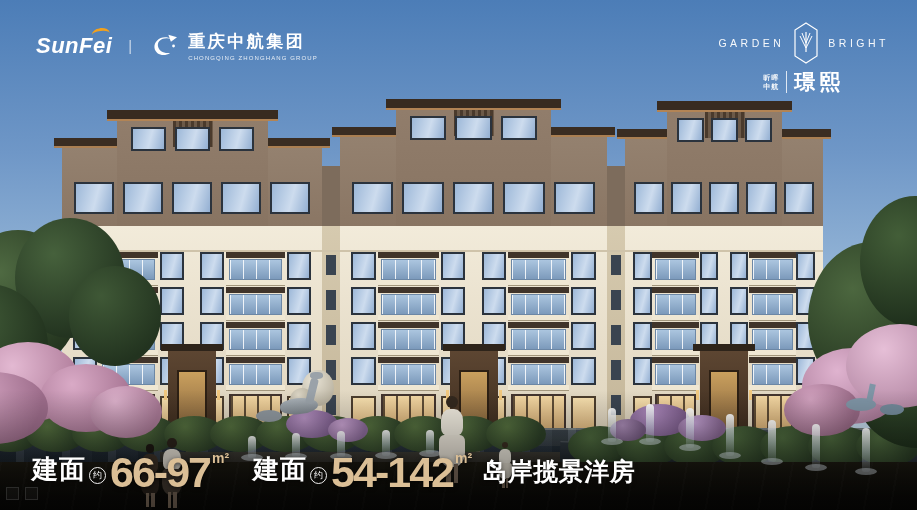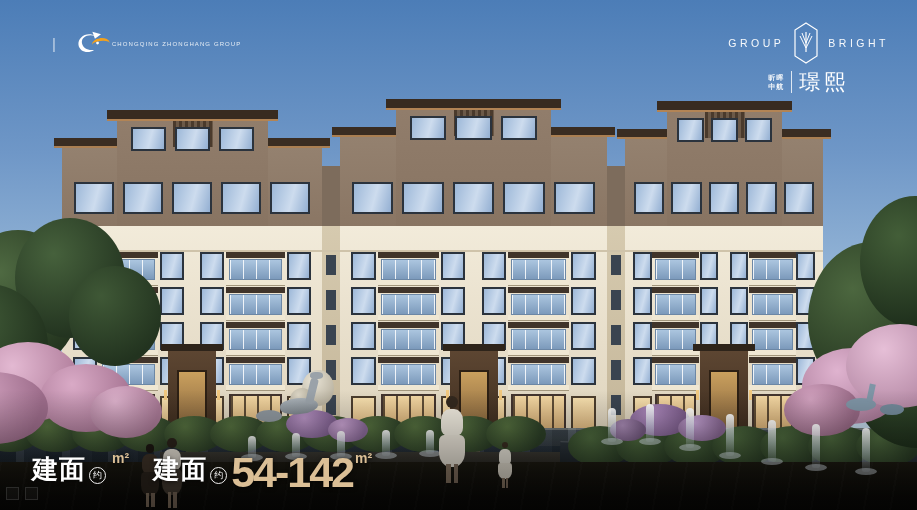--- a/index.html
+++ b/index.html
@@ -25,21 +25,21 @@
   .zh-en{font-size:6px;letter-spacing:1.1px;opacity:.85;margin-top:2px;}
 
   
   .hdr-right{position:absolute;right:28px;top:22px;display:flex;flex-direction:column;align-items:center;color:#fff;z-index:30;}
   .pl-row1{display:flex;align-items:center;gap:9px;}
   .pl-word{font-size:10.5px;letter-spacing:3.5px;font-weight:500;opacity:.95;}
   .pl-emblem{width:26px;height:42px;}
   .pl-row2{display:flex;align-items:center;gap:7px;margin-top:4px;}
   .pl-sub{font-size:7px;letter-spacing:1px;line-height:1.3;text-align:center;opacity:.92;font-weight:600;}
   .pl-vdiv{width:1px;height:22px;background:rgba(255,255,255,.8);}
-  .pl-name{font-size:21px;letter-spacing:4px;font-weight:400;}
+  .pl-name{font-size:21px;letter-spacing:4px;font-weight:700;}
 
   
   .headline{position:absolute;left:32px;bottom:20px;display:flex;align-items:flex-end;gap:24px;color:#fff;
     text-shadow:0 1px 4px rgba(0,0,0,.6);white-space:nowrap;z-index:40;}
   .seg{display:flex;align-items:flex-end;}
   .hl-label{font-size:26px;font-weight:700;letter-spacing:1px;margin-bottom:3px;}
   .hl-approx{display:inline-flex;align-items:center;justify-content:center;width:15px;height:15px;
     border:1px solid rgba(255,255,255,.95);border-radius:50%;font-size:9px;margin:0 4px 6px 3px;flex:0 0 auto;}
   .hl-range{font-size:43px;font-weight:800;letter-spacing:-2px;line-height:.84;color:#dbbf96;}
   .hl-unit{font-size:14px;font-weight:700;color:#dbbf96;margin:0 0 24px 2px;}
@@ -363,37 +363,39 @@
       <div style="position: absolute; left: 141.88px; top: 453.7px; width: 16.24px; height: 19.72px; border-radius: 40% 40% 30% 30%; background: rgb(64, 52, 41);"></div>
       <div style="position: absolute; left: 140.72px; top: 472.42px; width: 18.56px; height: 23.2px; border-radius: 20% 20% 45% 45%; background: rgb(46, 38, 30);"></div>
       <div style="position: absolute; left: 145.94px; top: 493.3px; width: 3.48px; height: 13.92px; background: rgb(141, 122, 102);"></div>
       <div style="position: absolute; left: 151.16px; top: 493.3px; width: 3.48px; height: 13.92px; background: rgb(133, 114, 97);"></div>
     </div>
   <div class="bottom-shade"></div>
 
   <div class="hdr-left">
     <div class="sunfei">
       <span class="swoosh"></span>
+      <span class="sf-en">SunFei</span>
     </div>
     <span class="hdr-div">|</span>
     <div class="zh">
       <svg class="zh-mark" viewBox="0 0 36 30">
         <path d="M27 7 C17 1 6 8 7 17 C8 25 18 28 25 23 C18 24 12 21 11 15 C10 8 18 4 27 7 Z" fill="#fff"></path>
         <path d="M23 2 L33 5 L26 10 Z" fill="#fff"></path>
         <circle cx="29" cy="15" r="1.6" fill="#fff"></circle>
       </svg>
       <div class="zh-text">
+        <div class="zh-cn">重庆中航集团</div>
         <div class="zh-en">CHONGQING ZHONGHANG GROUP</div>
       </div>
     </div>
   </div>
 
   <div class="hdr-right">
     <div class="pl-row1">
-      <span class="pl-word">GROUP</span>
+      <span class="pl-word">GARDEN</span>
       <svg class="pl-emblem" viewBox="0 0 26 42" fill="none" stroke="#fff">
         <polygon points="13,1 24,8 24,34 13,41 2,34 2,8" stroke-width="1.2"></polygon>
         <line x1="13" y1="30" x2="13" y2="10" stroke-width="1.2"></line>
         <line x1="13" y1="26" x2="7" y2="14" stroke-width="1"></line>
         <line x1="13" y1="26" x2="19" y2="14" stroke-width="1"></line>
         <line x1="13" y1="21" x2="9" y2="11" stroke-width="1"></line>
         <line x1="13" y1="21" x2="17" y2="11" stroke-width="1"></line>
       </svg>
       <span class="pl-word">BRIGHT</span>
     </div>
@@ -404,27 +406,29 @@
       </div>
       <span class="pl-vdiv"></span>
       <span class="pl-name">璟熙</span>
     </div>
   </div>
 
   <div class="headline">
     <div class="seg">
       <span class="hl-label">建面</span>
       <span class="hl-approx">约</span>
+      <span class="hl-range">66-97</span>
       <span class="hl-unit">m²</span>
     </div>
     <div class="seg">
       <span class="hl-label">建面</span>
       <span class="hl-approx">约</span>
       <span class="hl-range">54-142</span>
       <span class="hl-unit">m²</span>
+      <span class="hl-desc">岛岸揽景洋房</span>
     </div>
   </div>
 
   <div class="watermark">
     <span class="wm-glyph"></span>
     <span class="wm-glyph"></span>
   </div>
 </div>
 
 </body></html>

